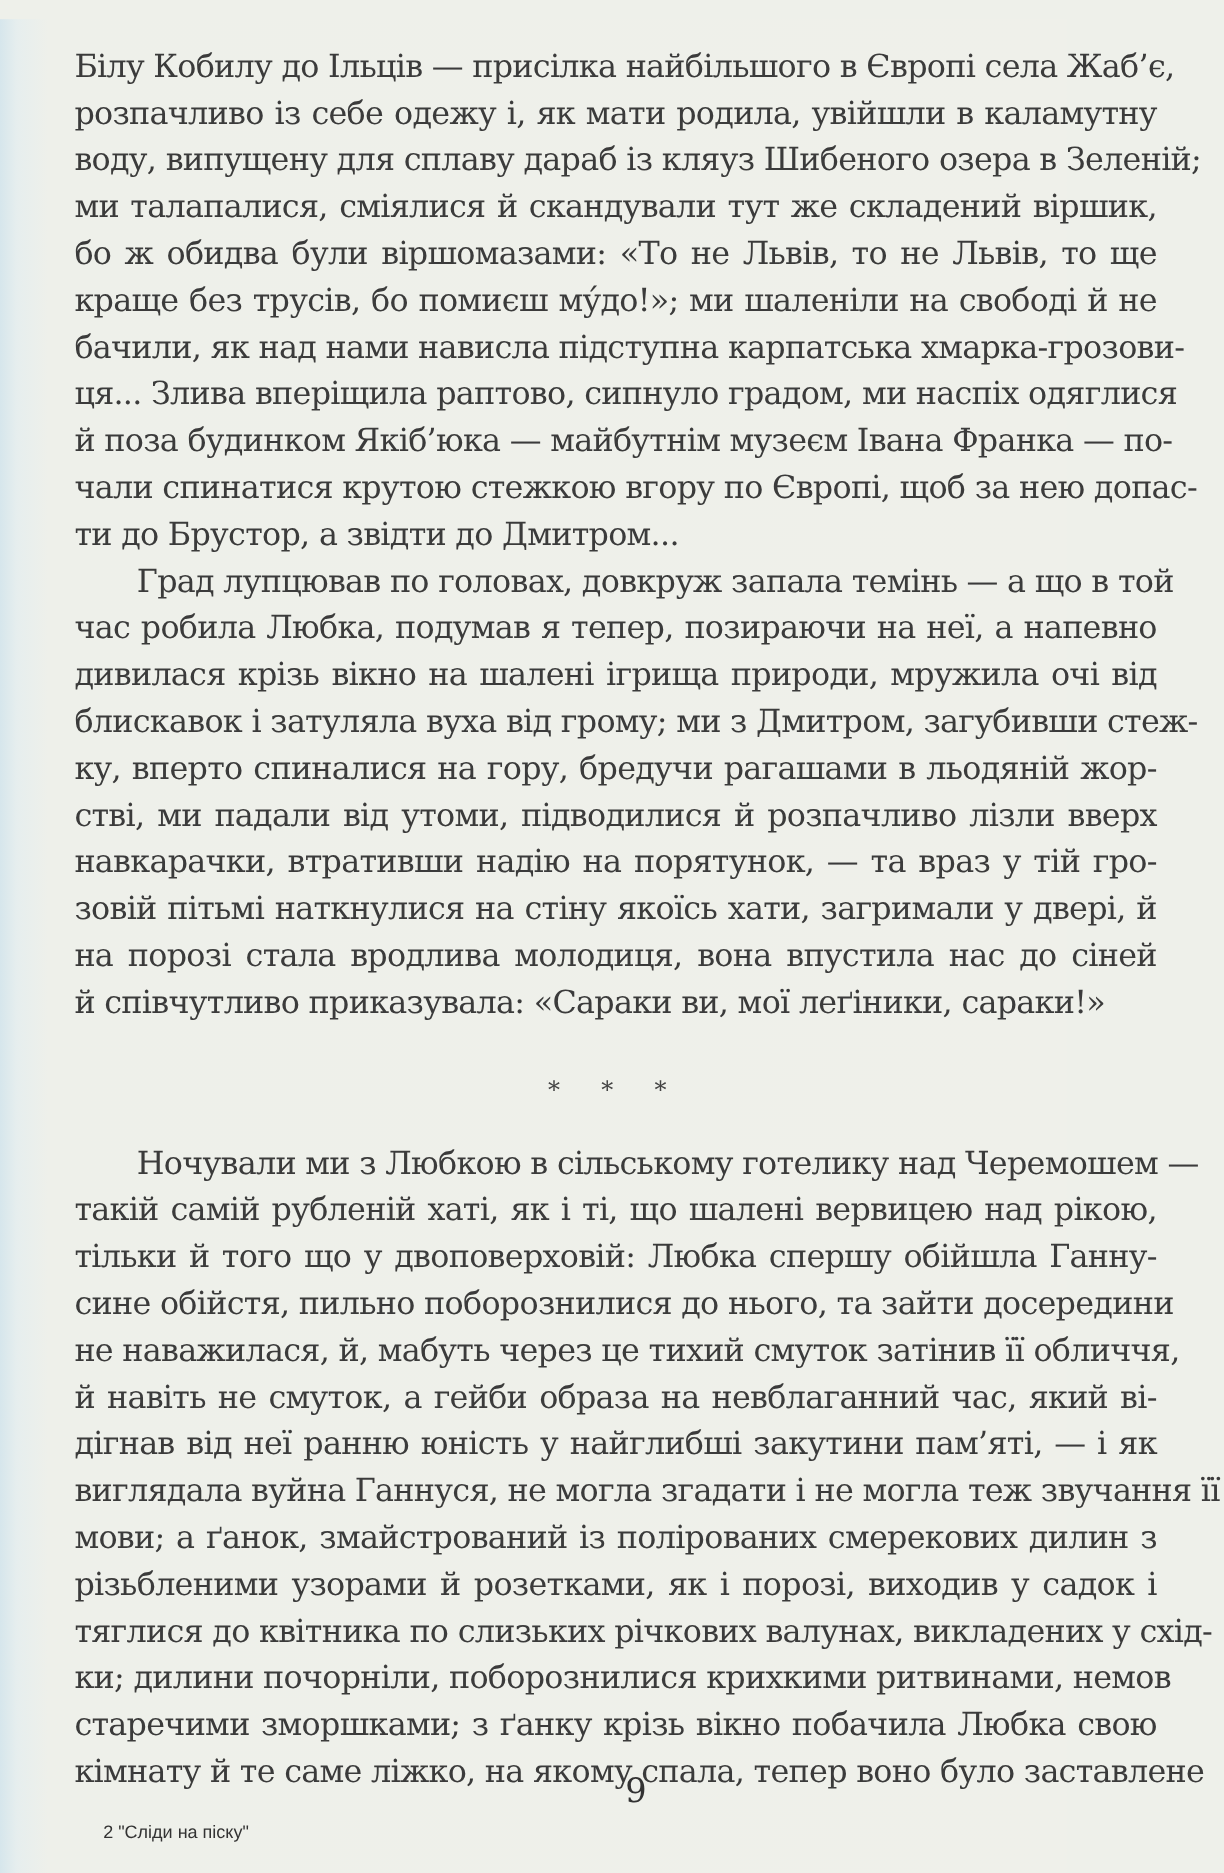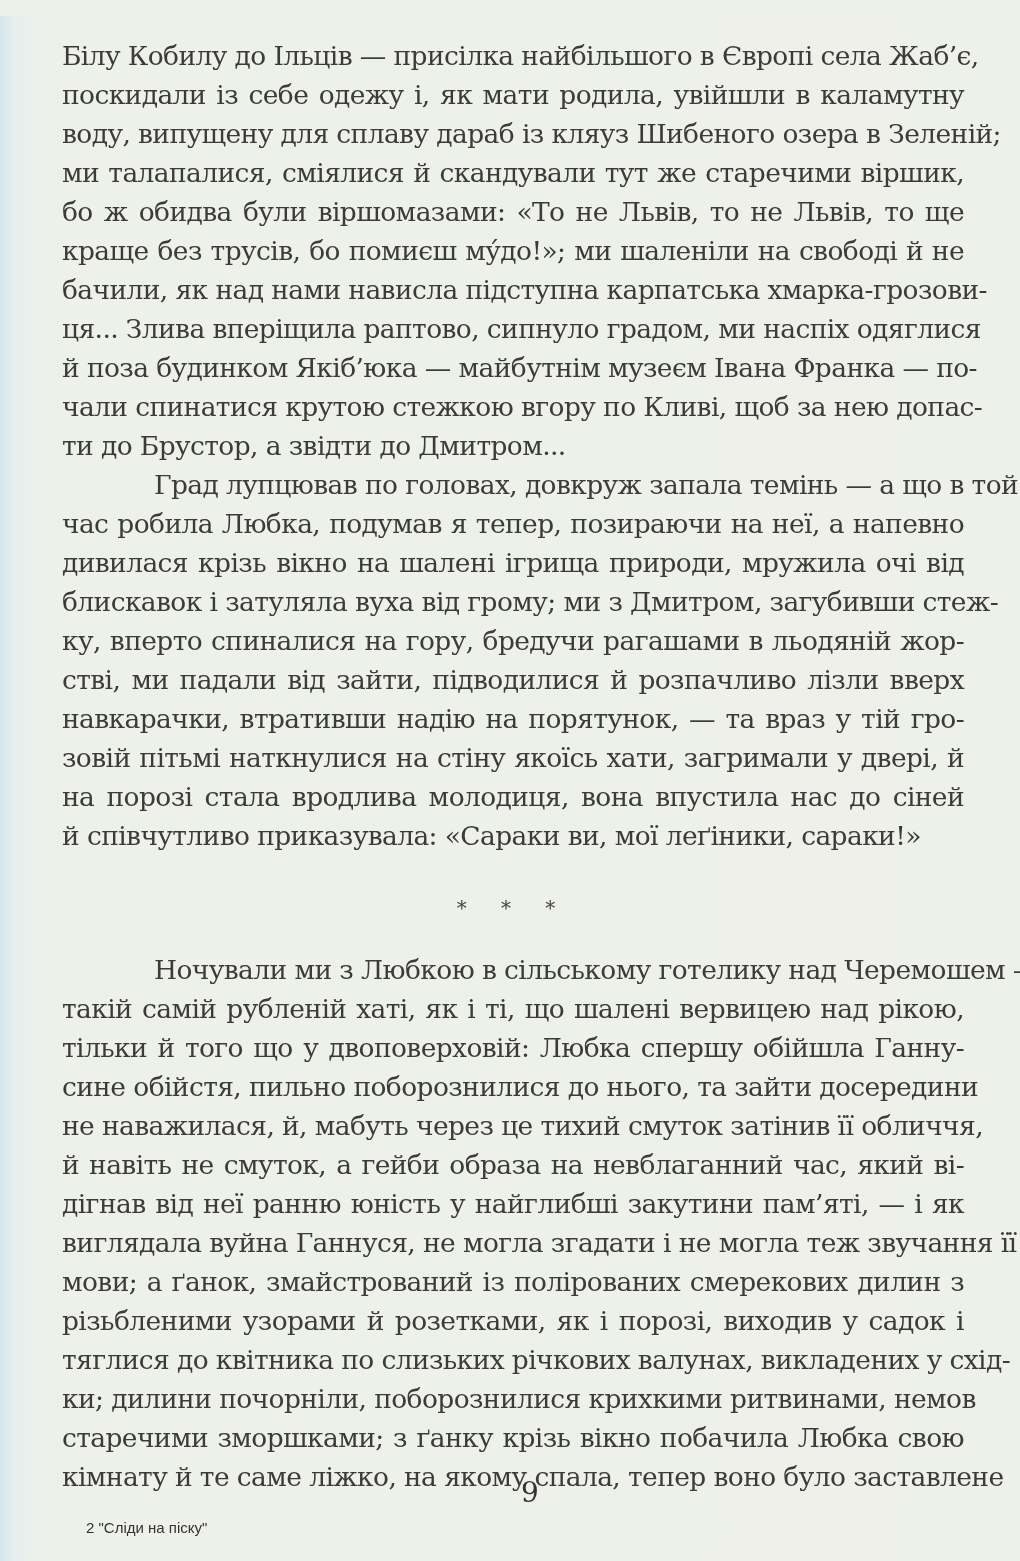--- a/index.html
+++ b/index.html
@@ -37,21 +37,20 @@
       height: 36px;
       line-height: 36px;
     }
     .line.justify {
       width: 902px;
       text-align: justify;
       text-align-last: justify;
     }
     .line.indent {
       left: 52px;
-      margin-left: 40px;
     }
     .line.indent.justify {
       width: 850px;
     }
     .separator {
       position: absolute;
       left: 0;
       width: 902px;
       text-align: center;
       font-family: "DejaVu Serif", "Liberation Serif", serif;
@@ -78,37 +77,37 @@
       color: #333;
     }
   </style>
 </head>
 <body>
 
 <div class="page">
   <div class="text-block">
 
     <div class="line justify" style="top:0px">Білу Кобилу до Ільців — присілка найбільшого в Європі села Жаб’є,</div>
-    <div class="line justify" style="top:39px">поскидали із себе одежу і, як мати родила, увійшли в каламутну</div>
+    <div class="line justify" style="top:39px">розпачливо із себе одежу і, як мати родила, увійшли в каламутну</div>
     <div class="line justify" style="top:78px">воду, випущену для сплаву дараб із кляуз Шибеного озера в Зеленій;</div>
-    <div class="line justify" style="top:117px">ми талапалися, сміялися й скандували тут же старечими віршик,</div>
+    <div class="line justify" style="top:117px">ми талапалися, сміялися й скандували тут же складений віршик,</div>
     <div class="line justify" style="top:156px">бо ж обидва були віршомазами: «То не Львів, то не Львів, то ще</div>
     <div class="line justify" style="top:195px">краще без трусів, бо помиєш му́до!»; ми шаленіли на свободі й не</div>
     <div class="line justify" style="top:234px">бачили, як над нами нависла підступна карпатська хмарка-грозови-</div>
     <div class="line justify" style="top:273px">ця... Злива вперіщила раптово, сипнуло градом, ми наспіх одяглися</div>
     <div class="line justify" style="top:312px">й поза будинком Якіб’юка — майбутнім музеєм Івана Франка — по-</div>
-    <div class="line justify" style="top:351px">чали спинатися крутою стежкою вгору по Кливі, щоб за нею допас-</div>
+    <div class="line justify" style="top:351px">чали спинатися крутою стежкою вгору по Європі, щоб за нею допас-</div>
     <div class="line" style="top:390px">ти до Брустор, а звідти до Дмитром...</div>
 
     <div class="line indent justify" style="top:429px">Град лупцював по головах, довкруж запала темінь — а що в той</div>
     <div class="line justify" style="top:468px">час робила Любка, подумав я тепер, позираючи на неї, а напевно</div>
     <div class="line justify" style="top:507px">дивилася крізь вікно на шалені ігрища природи, мружила очі від</div>
     <div class="line justify" style="top:546px">блискавок і затуляла вуха від грому; ми з Дмитром, загубивши стеж-</div>
     <div class="line justify" style="top:585px">ку, вперто спиналися на гору, бредучи рагашами в льодяній жор-</div>
-    <div class="line justify" style="top:624px">стві, ми падали від зайти, підводилися й розпачливо лізли вверх</div>
+    <div class="line justify" style="top:624px">стві, ми падали від утоми, підводилися й розпачливо лізли вверх</div>
     <div class="line justify" style="top:663px">навкарачки, втративши надію на порятунок, — та враз у тій гро-</div>
     <div class="line justify" style="top:702px">зовій пітьмі наткнулися на стіну якоїсь хати, загримали у двері, й</div>
     <div class="line justify" style="top:741px">на порозі стала вродлива молодиця, вона впустила нас до сіней</div>
     <div class="line" style="top:780px">й співчутливо приказувала: «Сараки ви, мої леґіники, сараки!»</div>
 
     <div class="separator" style="top:858px">* * *</div>
 
     <div class="line indent justify" style="top:914px">Ночували ми з Любкою в сільському готелику над Черемошем —</div>
     <div class="line justify" style="top:953px">такій самій рубленій хаті, як і ті, що шалені вервицею над рікою,</div>
     <div class="line justify" style="top:992px">тільки й того що у двоповерховій: Любка спершу обійшла Ганну-</div>

